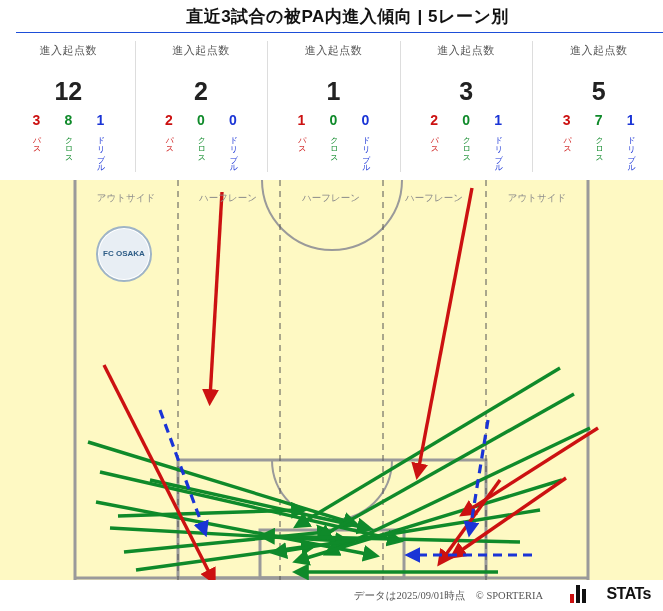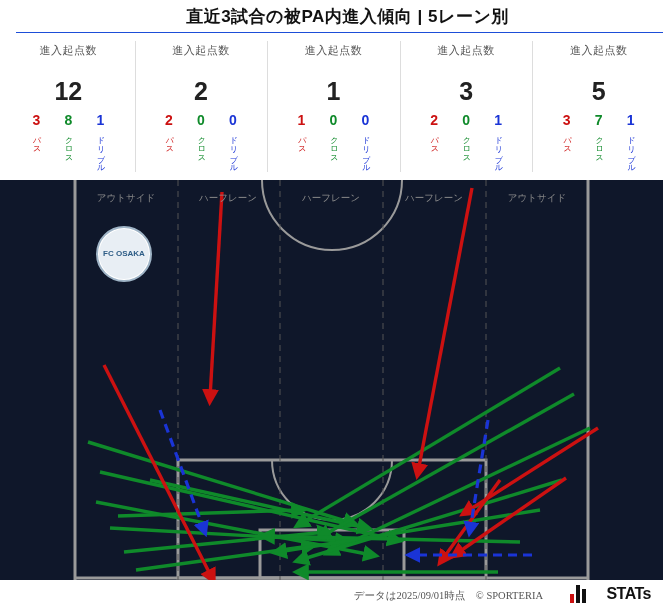--- a/index.html
+++ b/index.html
@@ -46,21 +46,21 @@
   .bd{display:flex;flex-direction:column;align-items:center;width:18px;}
   .bd .num{font-size:14px;font-weight:bold;line-height:1.1;}
   .bd .lbl{font-size:8px;line-height:1.22;margin-top:2px;writing-mode:vertical-rl;text-orientation:upright;letter-spacing:0px;}
   .c-pass{color:#cc1111;}
   .c-cross{color:#0f8a2a;}
   .c-drib{color:#1a34d6;}
 
   
   .pitch{
     position:absolute;left:0;top:180px;width:663px;height:400px;
-    background:#0f172a;
+    background:#fef9c3;
     overflow:hidden;
   }
   .pitch-inner{position:absolute;left:0;top:0;width:663px;height:400px;}
   .lane-label{
     position:absolute;top:12px;font-size:9.5px;color:#8a8a8a;
     transform:translateX(-50%);
     white-space:nowrap;
   }
   
   .footer{

